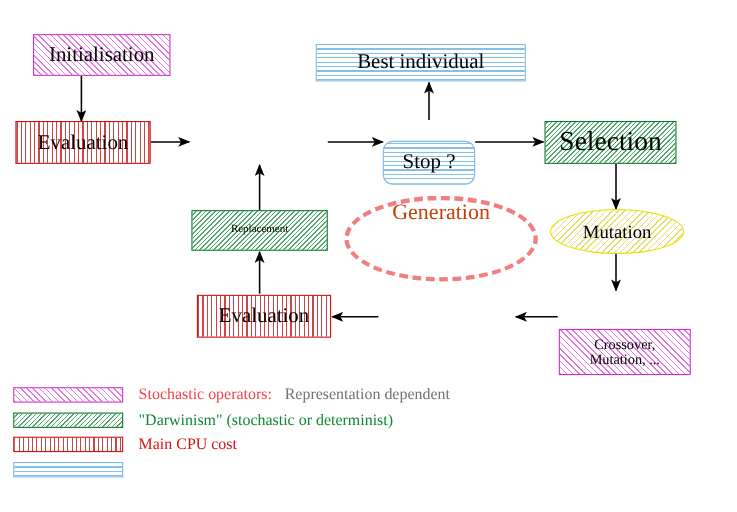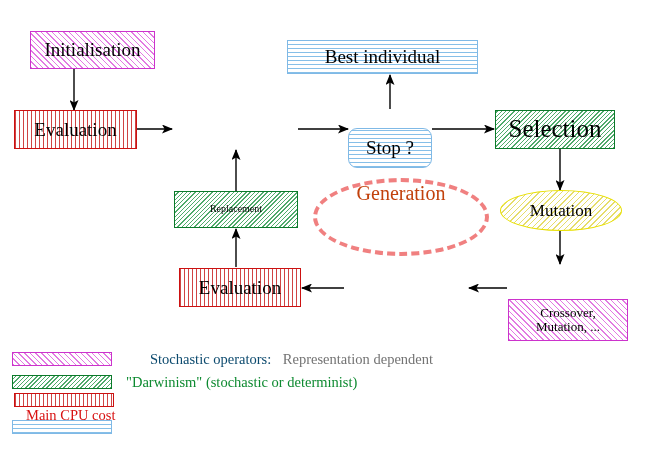--- a/index.html
+++ b/index.html
@@ -71,21 +71,21 @@
     z-index:1;
   }
 
   
   #legend{position:absolute;left:0;top:340px;width:670px;height:125px;z-index:4;}
   .legend-row{position:absolute;left:12px;height:22px;display:flex;align-items:center;}
   .swatch{
     width:100px;height:14px;box-sizing:border-box;flex:0 0 auto;
   }
   .legend-text{margin-left:14px;white-space:nowrap;font-size:14.5px;}
-  .lg-magenta{color:#0c4a6e;margin-left:24px;}
+  .lg-magenta{color:#ef4444;}
   .lg-orange{color:#737373;}
   .lg-green{color:#0d8a30;}
   .lg-red{color:#d81111;}
   .lg-blue{color:#84c0e8;}
 </style>
 </head>
 <body>
 
 <div id="stage">
 
@@ -172,21 +172,21 @@
         <span class="lg-magenta">Stochastic operators:</span>
         <span class="lg-orange" style="margin-left:8px;">Representation dependent</span>
       </div>
     </div>
 
     <div class="legend-row" style="top:31px;">
       <div class="swatch hatch-green"></div>
       <div class="legend-text lg-green">"Darwinism" (stochastic or determinist)</div>
     </div>
 
-    <div class="legend-row" style="top:53px;flex-direction:column;">
+    <div class="legend-row" style="top:53px;">
       <div class="swatch hatch-red"></div>
       <div class="legend-text lg-red">Main CPU cost</div>
     </div>
 
     <div class="legend-row" style="top:76px;">
       <div class="swatch hatch-blue"></div>
     </div>
 
   </div>
 </div>

